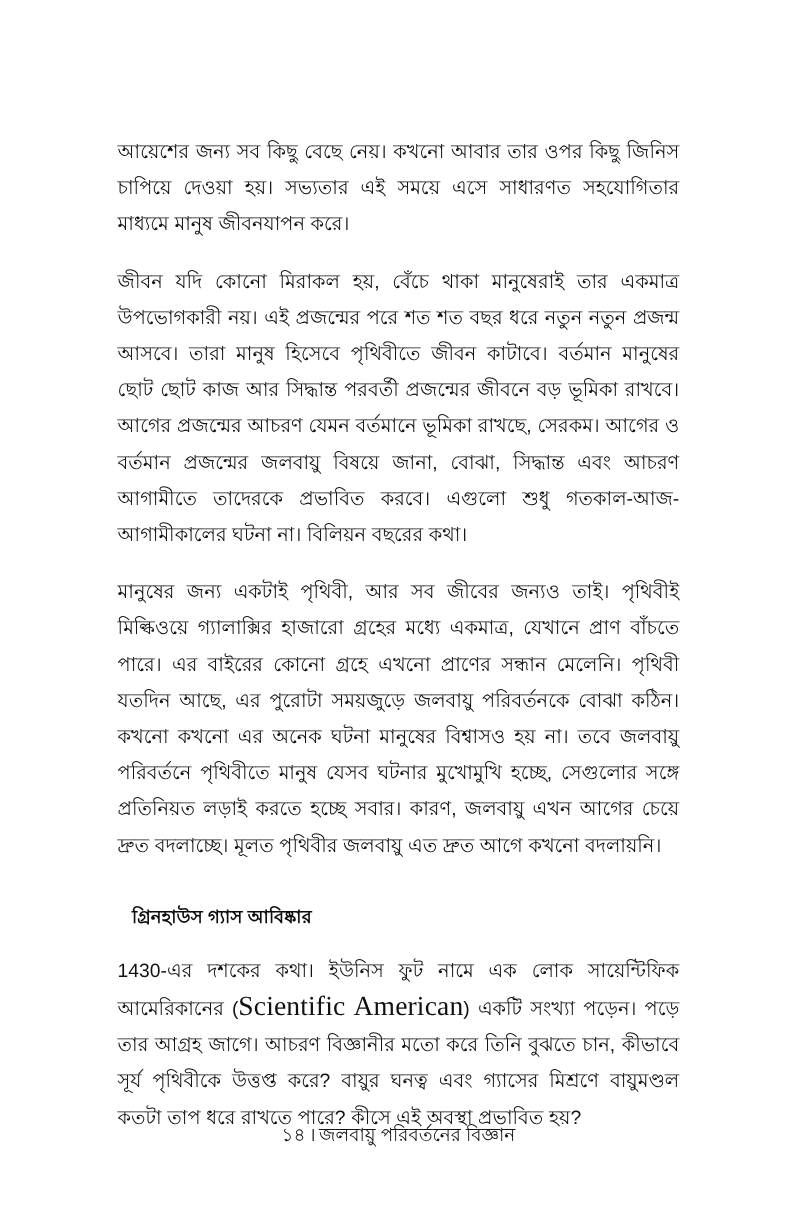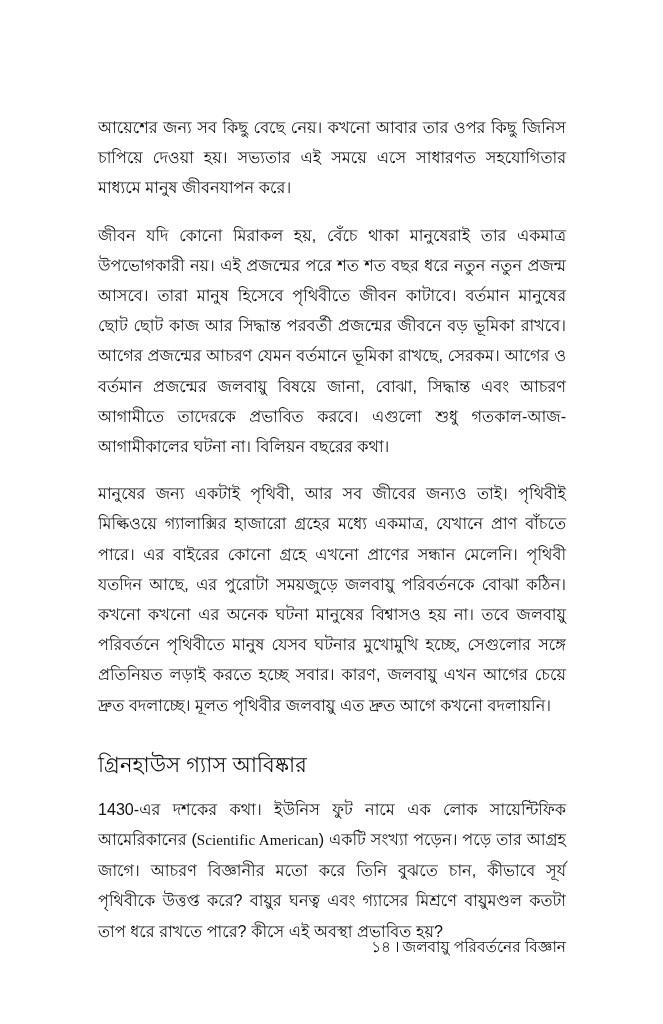--- a/index.html
+++ b/index.html
@@ -35,45 +35,45 @@
     word-spacing: 0.2px;
     -webkit-font-smoothing: antialiased;
   }
 
   p.para:last-of-type {
     margin-bottom: 0;
   }
 
   .para .latin {
     font-family: "Liberation Serif", "DejaVu Serif", serif;
-    font-size: 15px;
+    font-size: 23px;
     letter-spacing: 0.1px;
   }
 
   h2.section-heading {
-    margin: 30px 0 14px 0;
+    margin: 30px 0 14px 12px;
     font-family: "Liberation Sans", "DejaVu Sans", sans-serif;
-    font-size: 21px;
+    font-size: 15px;
     line-height: 30px;
-    font-weight: normal;
+    font-weight: bold;
     color: #0d0d0d;
     text-align: left;
     letter-spacing: 0.15px;
   }
 
   .footer {
     position: absolute;
     left: 98px;
     top: 936px;
     width: 468px;
     font-family: "Liberation Sans", "DejaVu Sans", sans-serif;
     font-size: 15.3px;
     line-height: 22px;
     color: #131313;
-    text-align: right;
+    text-align: center;
   }
 
   .footer .sep {
     padding: 0 3px;
   }
 </style>
 </head>
 <body>
 
 <div class="page">

